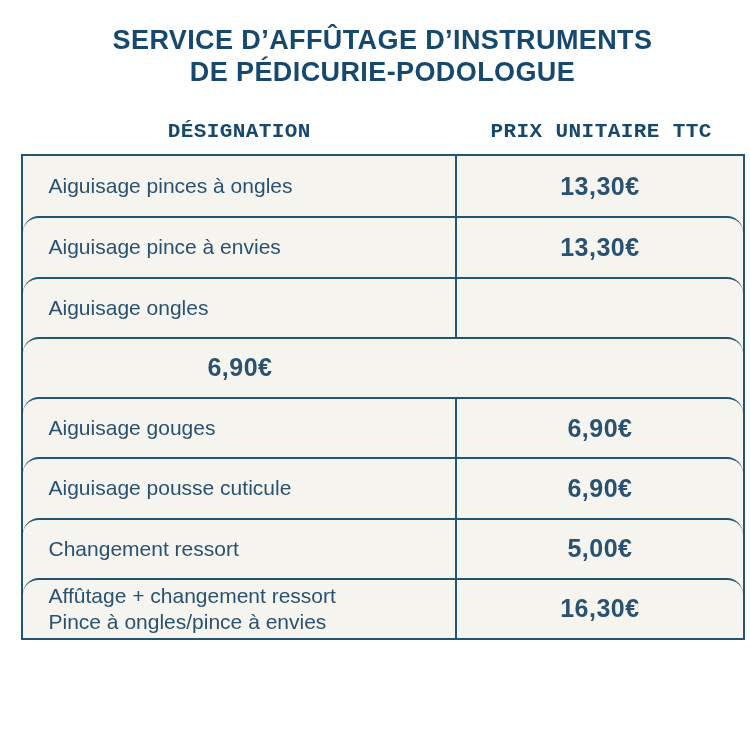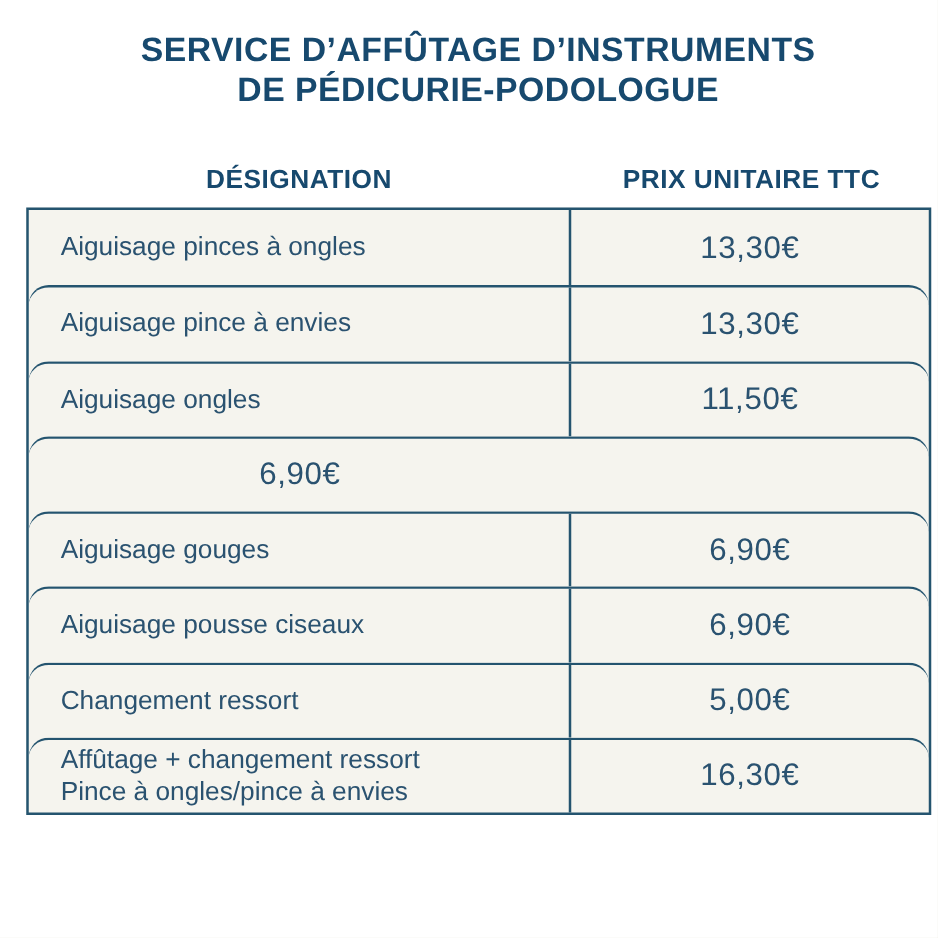--- a/index.html
+++ b/index.html
@@ -23,23 +23,24 @@
     text-align: center;
     font-size: 27px;
     font-weight: bold;
     letter-spacing: 0.4px;
     color: #17496e;
     line-height: 32px;
   }
   
   .header-row {
     width: 724px;
-    margin: 44px auto 0 auto;
+    margin: 32px auto 0 auto;
     display: grid;
     grid-template-columns: 60.4% 39.6%;
+    font-family: Liberation Mono, monospace;
   }
   .col-header {
     text-align: center;
     font-size: 21px;
     font-weight: bold;
     letter-spacing: 0.4px;
     color: #17496e;
     line-height: 24px;
   }
   
@@ -71,20 +72,21 @@
     font-size: 21px;
     flex-direction: column;
     align-items: flex-start;
     justify-content: center;
     line-height: 26px;
   }
   .cell.price {
     justify-content: center;
     font-size: 25px;
     letter-spacing: 0.5px;
+    font-weight: bold;
   }
   
   .logo {
     position: relative;
     width: 68px;
     height: 68px;
     margin: 19px auto 0 auto;
     transform: translateX(5px);
     border-radius: 50%;
     background: #16425a;
@@ -135,37 +137,36 @@
       <div class="cell designation">
           <span>Aiguisage pince à envies</span>
         </div>
       <div class="cell price">13,30€</div>
     </div>
 
     <div class="row">
       <div class="cell designation">
           <span>Aiguisage ongles</span>
         </div>
-      <div class="cell price">11,50€</div>
     </div>
 
     <div class="row">
       <div class="cell price">6,90€</div>
     </div>
 
     <div class="row">
       <div class="cell designation">
           <span>Aiguisage gouges</span>
         </div>
       <div class="cell price">6,90€</div>
     </div>
 
     <div class="row">
       <div class="cell designation">
-          <span>Aiguisage pousse ciseaux</span>
+          <span>Aiguisage pousse cuticule</span>
         </div>
       <div class="cell price">6,90€</div>
     </div>
 
     <div class="row">
       <div class="cell designation">
           <span>Changement ressort</span>
         </div>
       <div class="cell price">5,00€</div>
     </div>

